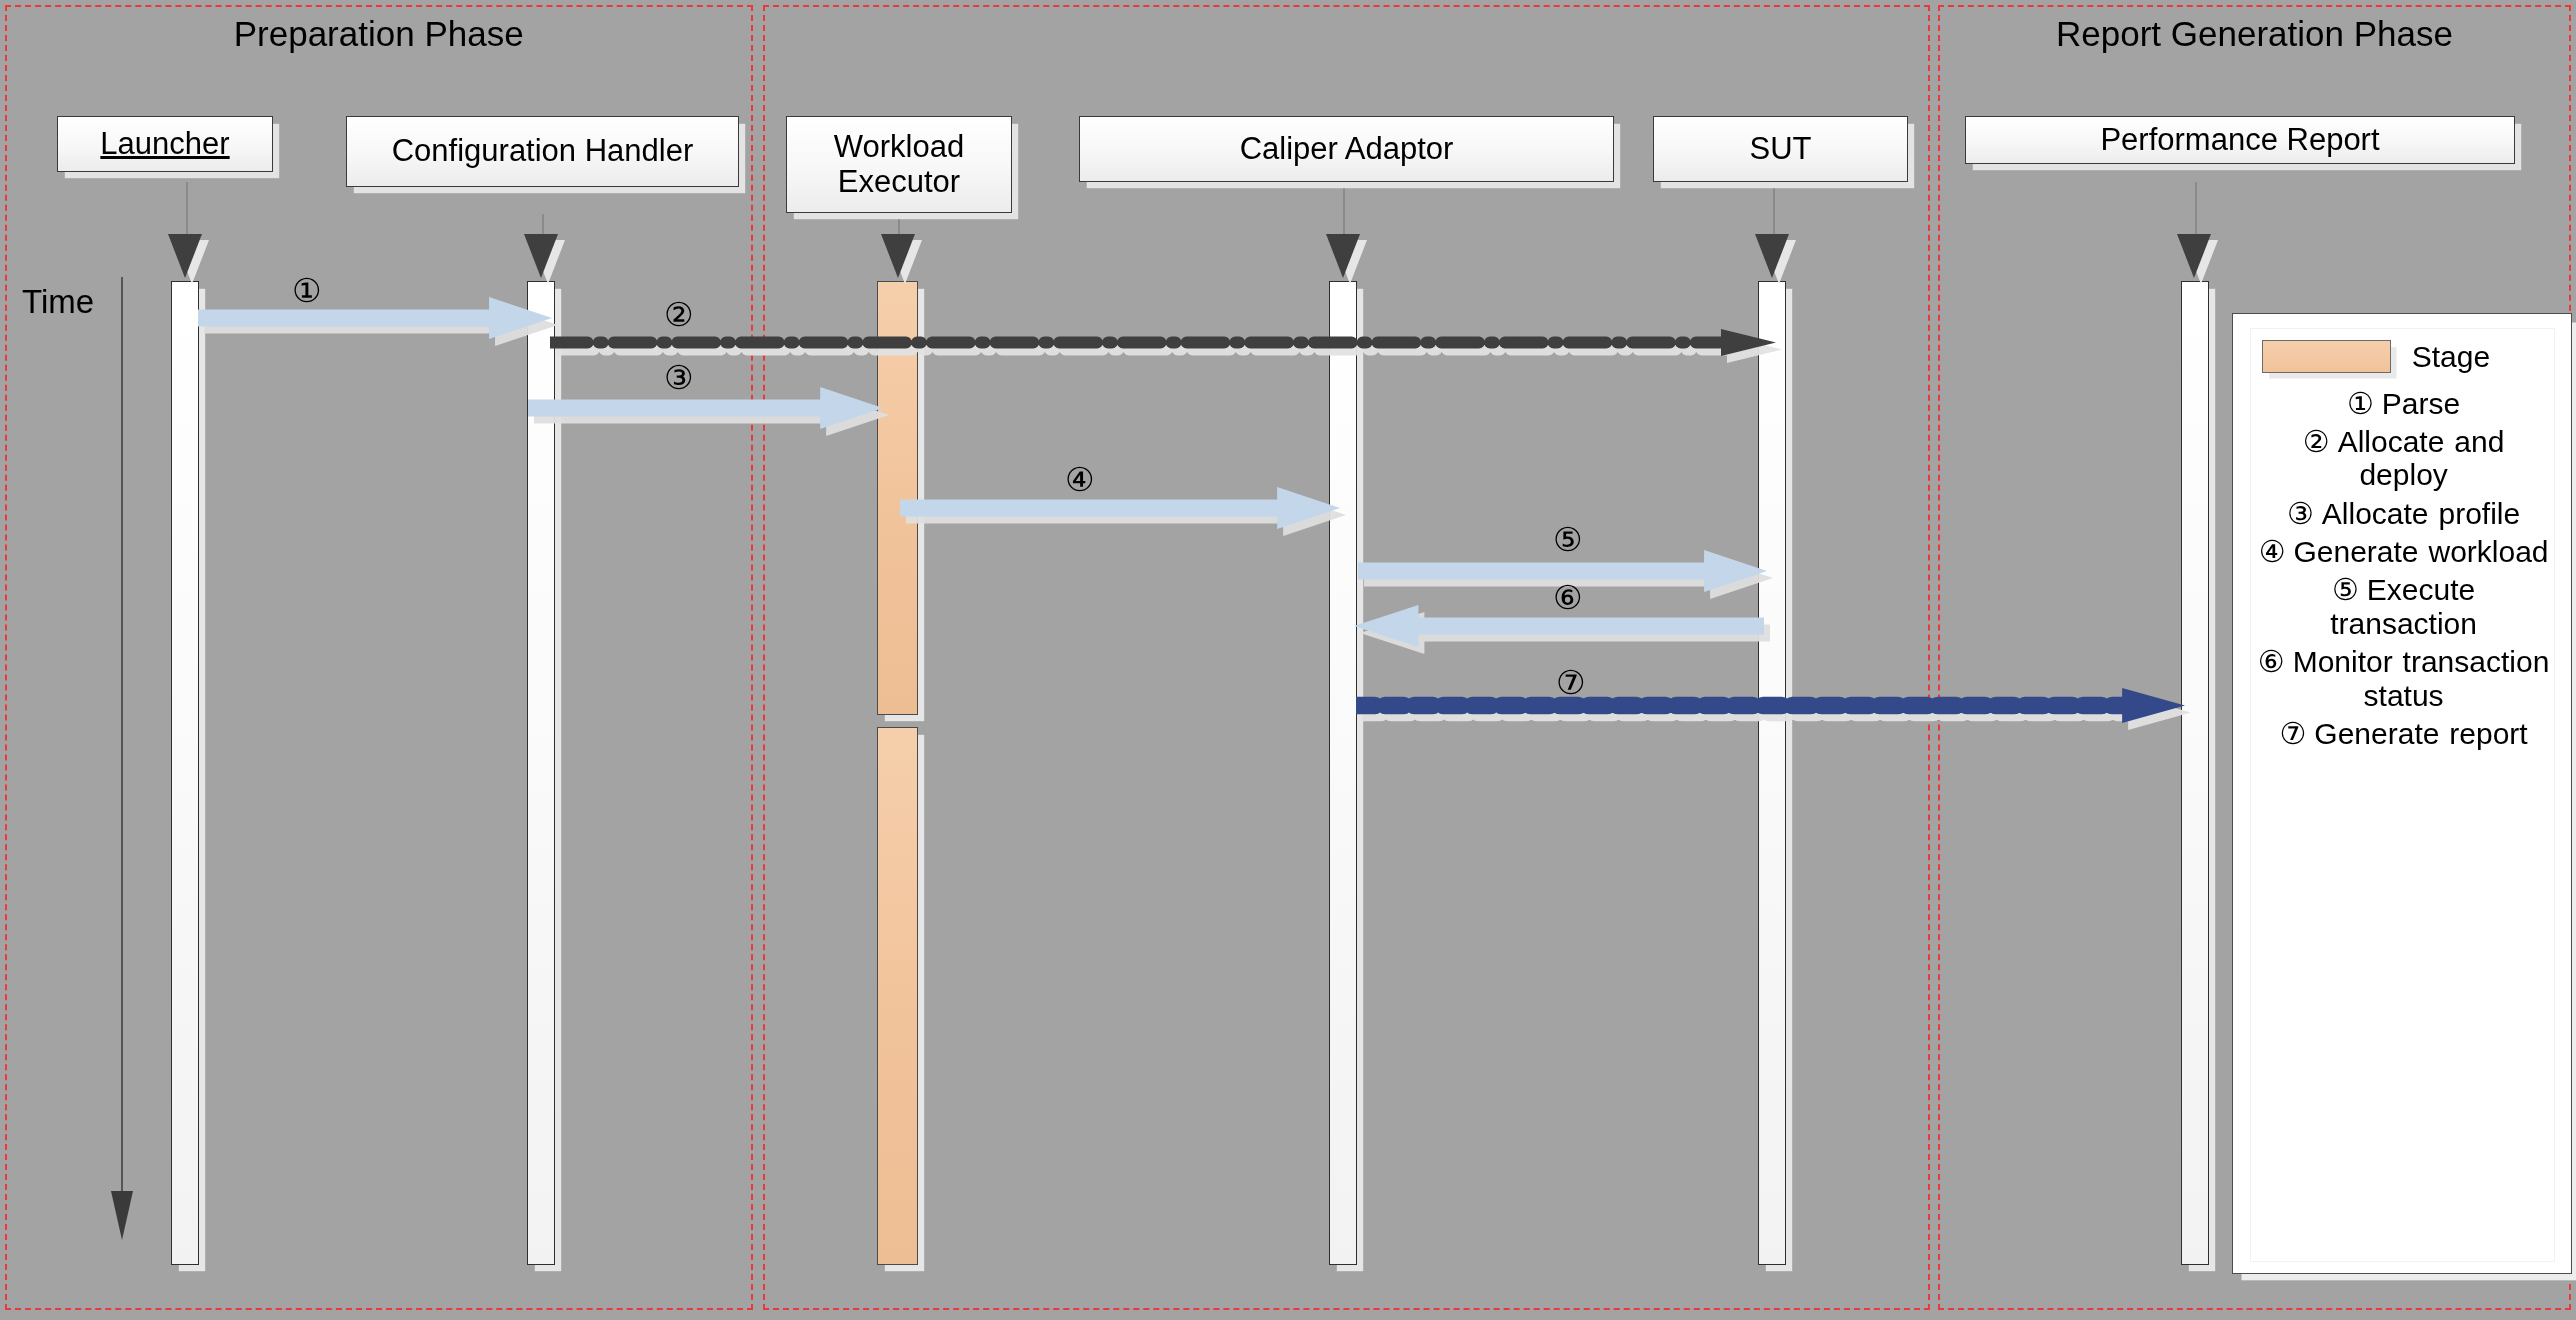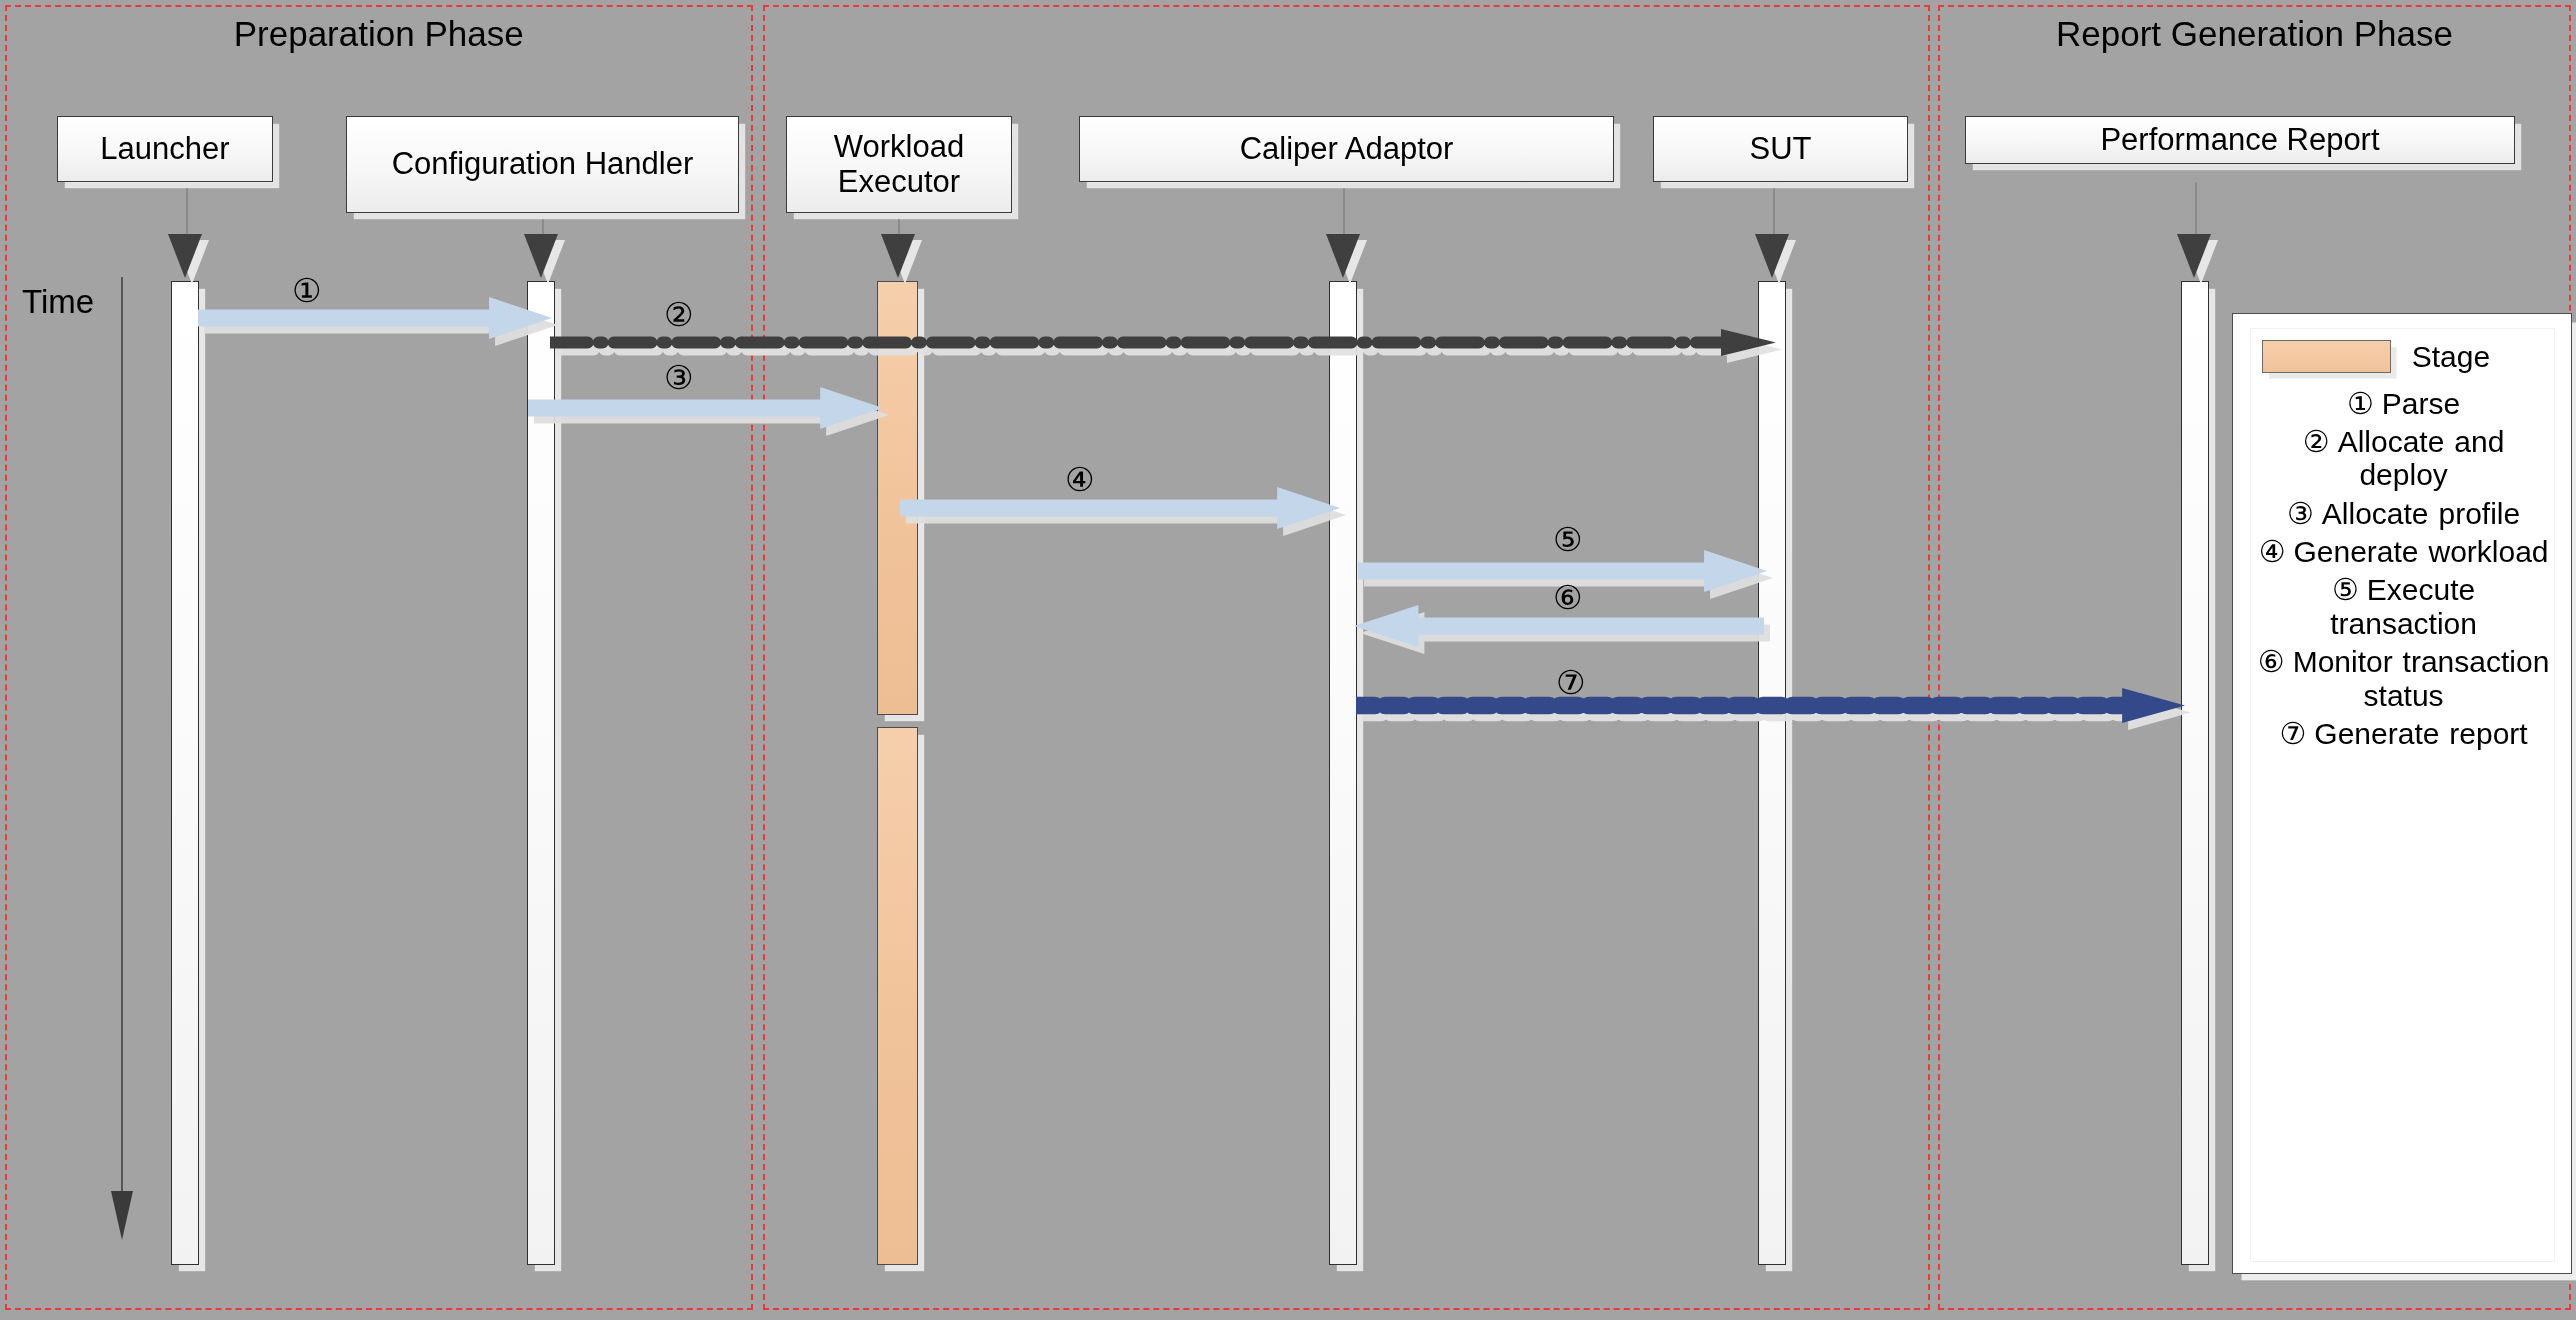--- a/index.html
+++ b/index.html
@@ -193,25 +193,25 @@
 
   <div class="phase-frame" style="left:763px; top:4.7px; width:1167px; height:1305px;"></div>
 
   <div class="phase-frame" style="left:1938px; top:4.7px; width:633px; height:1305px;"></div>
   <div class="phase-title" style="left:1938px; top:14px; width:633px;">Report Generation Phase</div>
 
   <div class="time-label" style="left:22px; top:283px;">Time</div>
   <div class="time-axis-line" style="left:121px; top:277px; height:924px;"></div>
   <div class="time-axis-head" style="left:111px; top:1191px;"></div>
 
-  <div class="participant" style="left:57px; top:116px; width:216px; height:66px;">
+  <div class="participant" style="left:57px; top:116px; width:216px; height:56px;text-decoration:underline;">
     <span>Launcher</span>
   </div>
 
-  <div class="participant" style="left:346px; top:116px; width:393px; height:97px;">
+  <div class="participant" style="left:346px; top:116px; width:393px; height:71px;">
     <span style="display:block; max-width:314px;">Configuration Handler</span>
   </div>
 
   <div class="participant" style="left:786px; top:116px; width:226px; height:97px;">
     <span style="display:block; max-width:169px;">Workload Executor</span>
   </div>
 
   <div class="participant" style="left:1079px; top:116px; width:535px; height:66px;">
     <span>Caliper Adaptor</span>
   </div>

